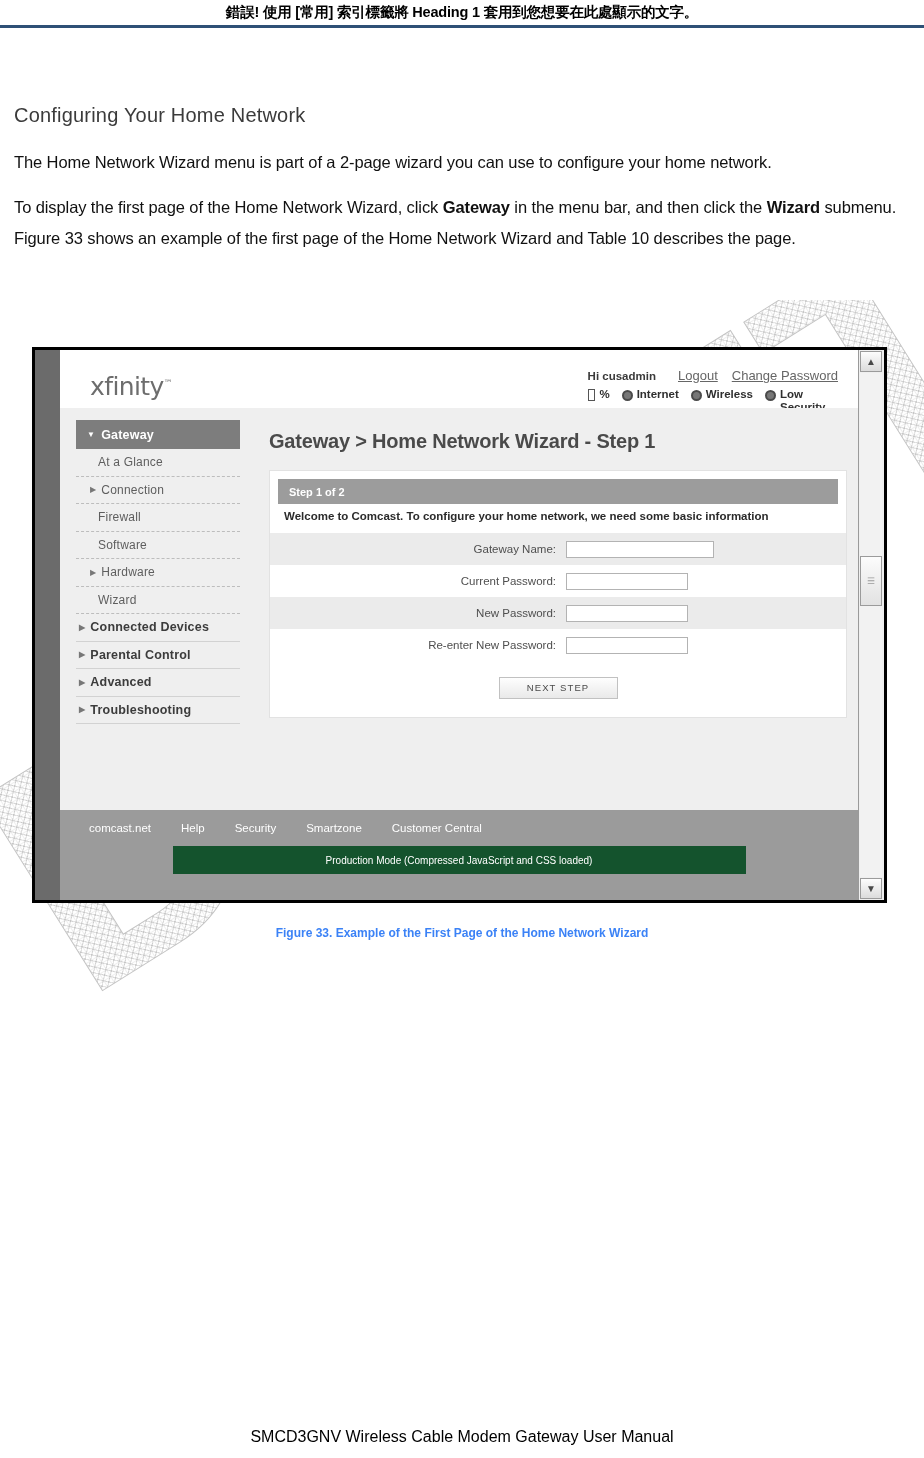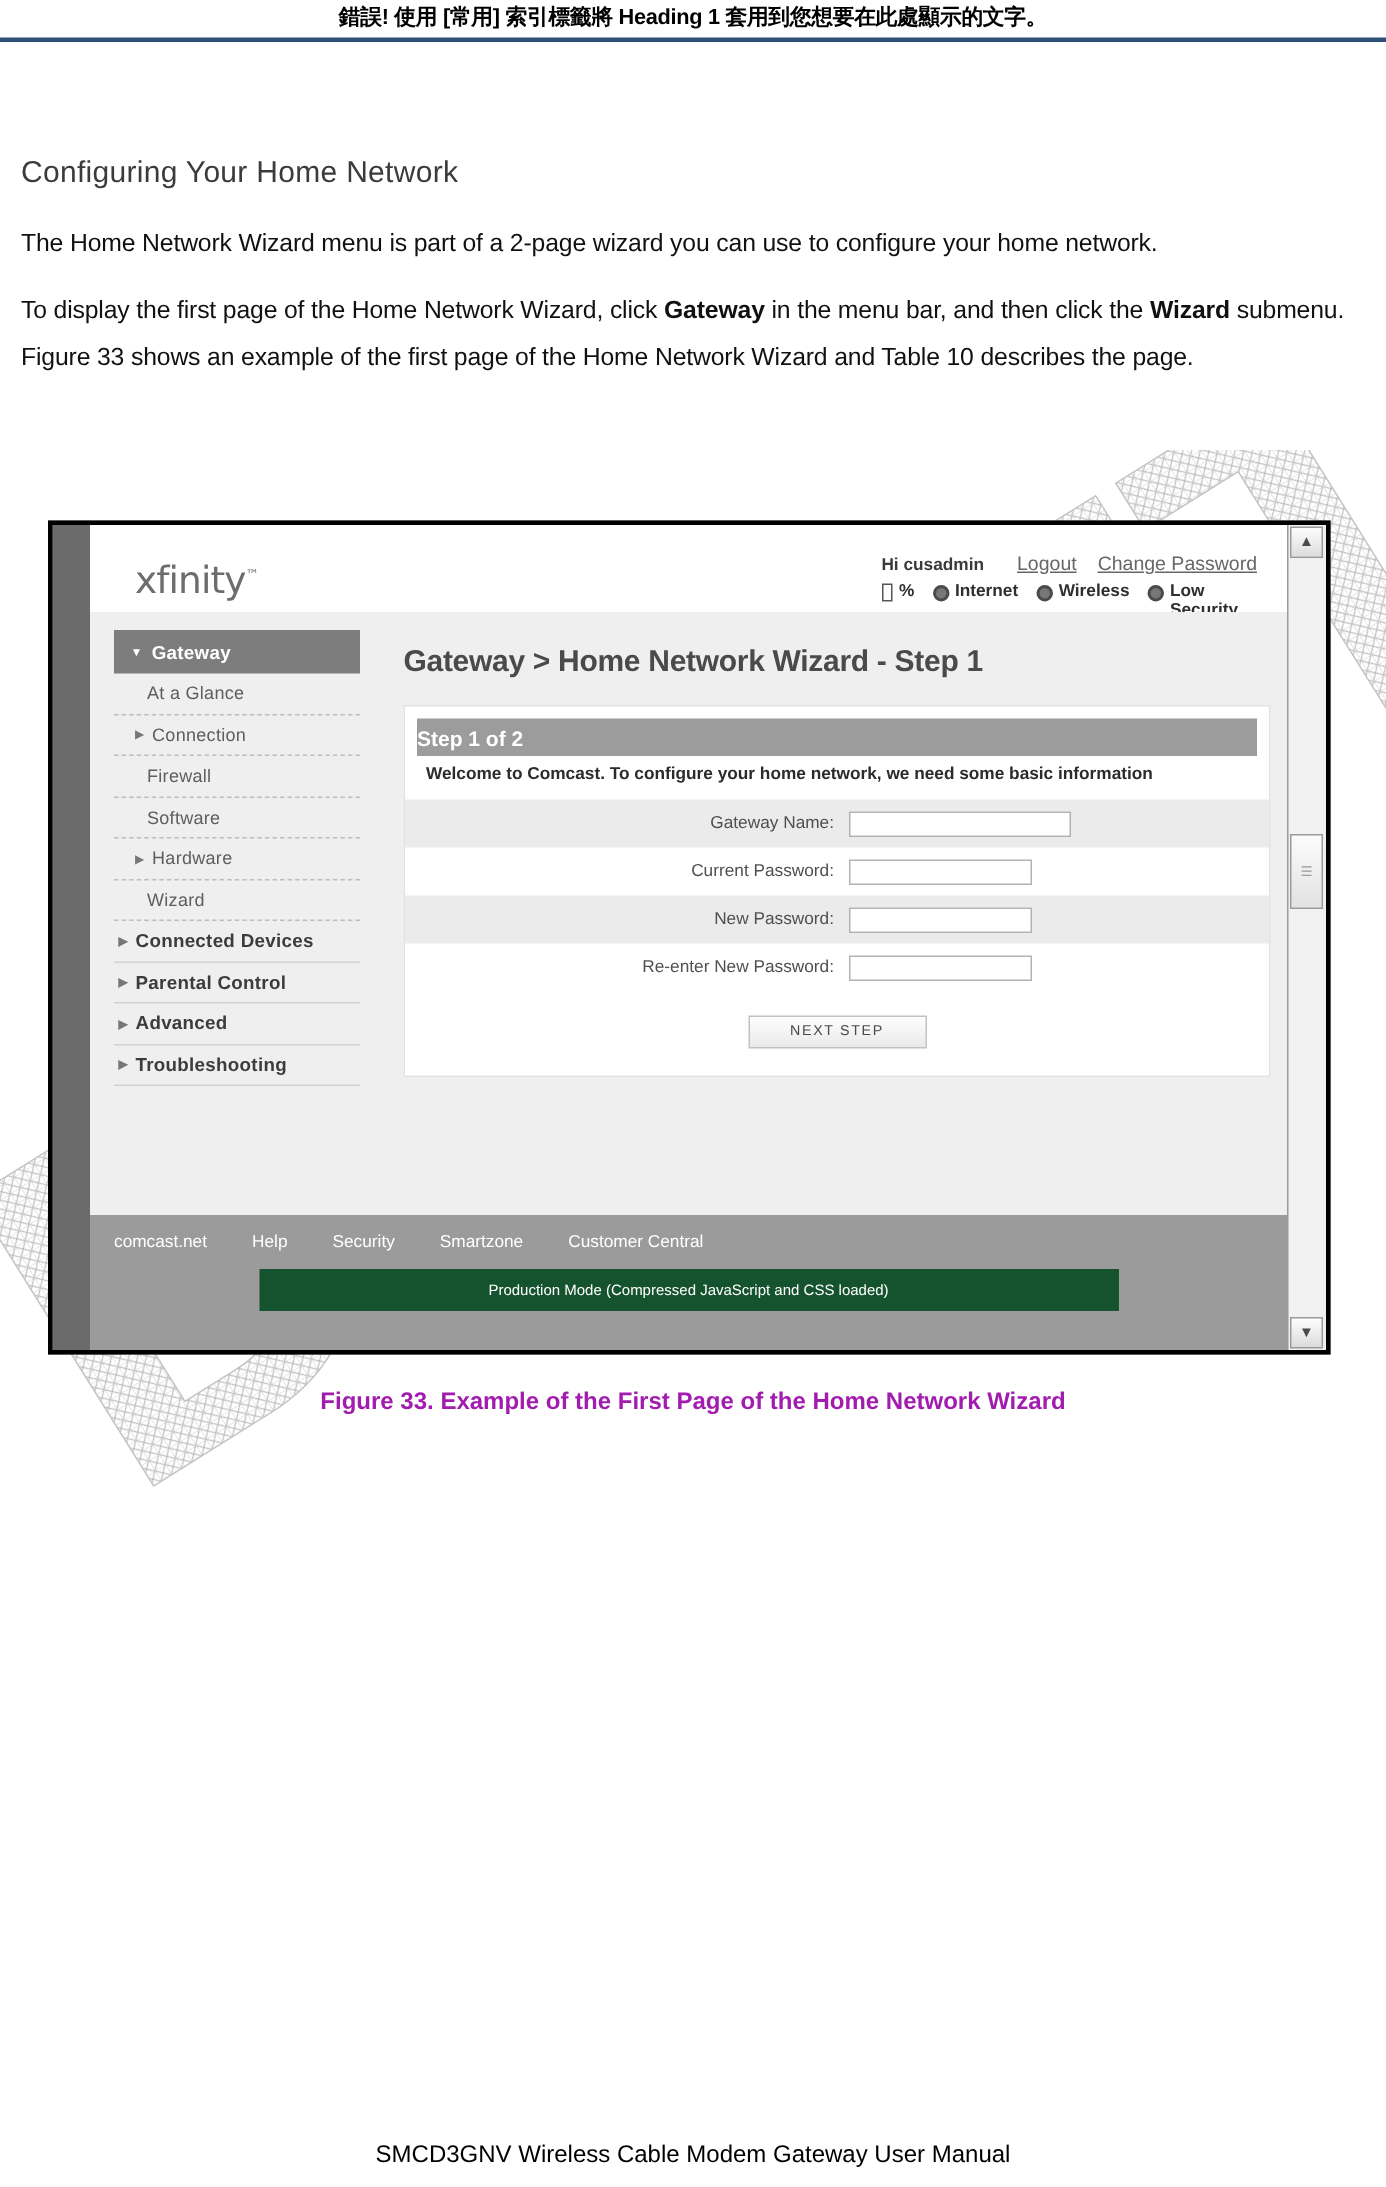--- a/index.html
+++ b/index.html
@@ -257,23 +257,24 @@
     margin: 17px 11px 0 13px;
     background: #ffffff;
     border: 1px solid #e2e2e2;
     box-sizing: border-box;
   }
   .step-bar {
     margin: 8px 8px 0 8px;
     height: 25px;
     background: #9c9c9c;
     color: #fff;
-    font-size: 14px;
+    font-size: 11px;
     font-weight: bold;
     display: flex; align-items: center;
+    padding-left: 11px;
     box-sizing: border-box;
   }
   .welcome {
     font-size: 11.5px;
     font-weight: bold;
     color: #2b2b2b;
     padding: 6px 0 11px 14px;
   }
   .frow {
     display: flex;
@@ -319,43 +320,43 @@
   
   .xf-footer {
     position: absolute;
     left: 0; right: 0; bottom: 0;
     height: 90px;
     background: #9b9b9b;
   }
   .xf-footer-links {
     display: flex;
     gap: 30px;
-    padding: 12px 0 0 16px;
+    padding: 12px 0 0 29px;
     font-size: 11.5px;
     color: #ffffff;
   }
   .prod-bar {
     margin: 12px auto 0 auto;
     width: 573px;
     height: 28px;
     background: #14532d;
     color: #ffffff;
     font-size: 10px;
     display: flex; align-items: center; justify-content: center;
   }
 
   
   .figure-caption {
     position: absolute;
     left: 0; top: 926px;
     width: 924px;
     text-align: center;
-    font-size: 16px;
-    font-weight: bold;
-    color: #a21caf;
+    font-size: 12px;
+    font-weight: bold;
+    color: #3b82f6;
     z-index: 2;
   }
 
   
   .page-footer {
     position: absolute;
     left: 0; bottom: 12px;
     width: 924px;
     text-align: center;
     z-index: 3;

